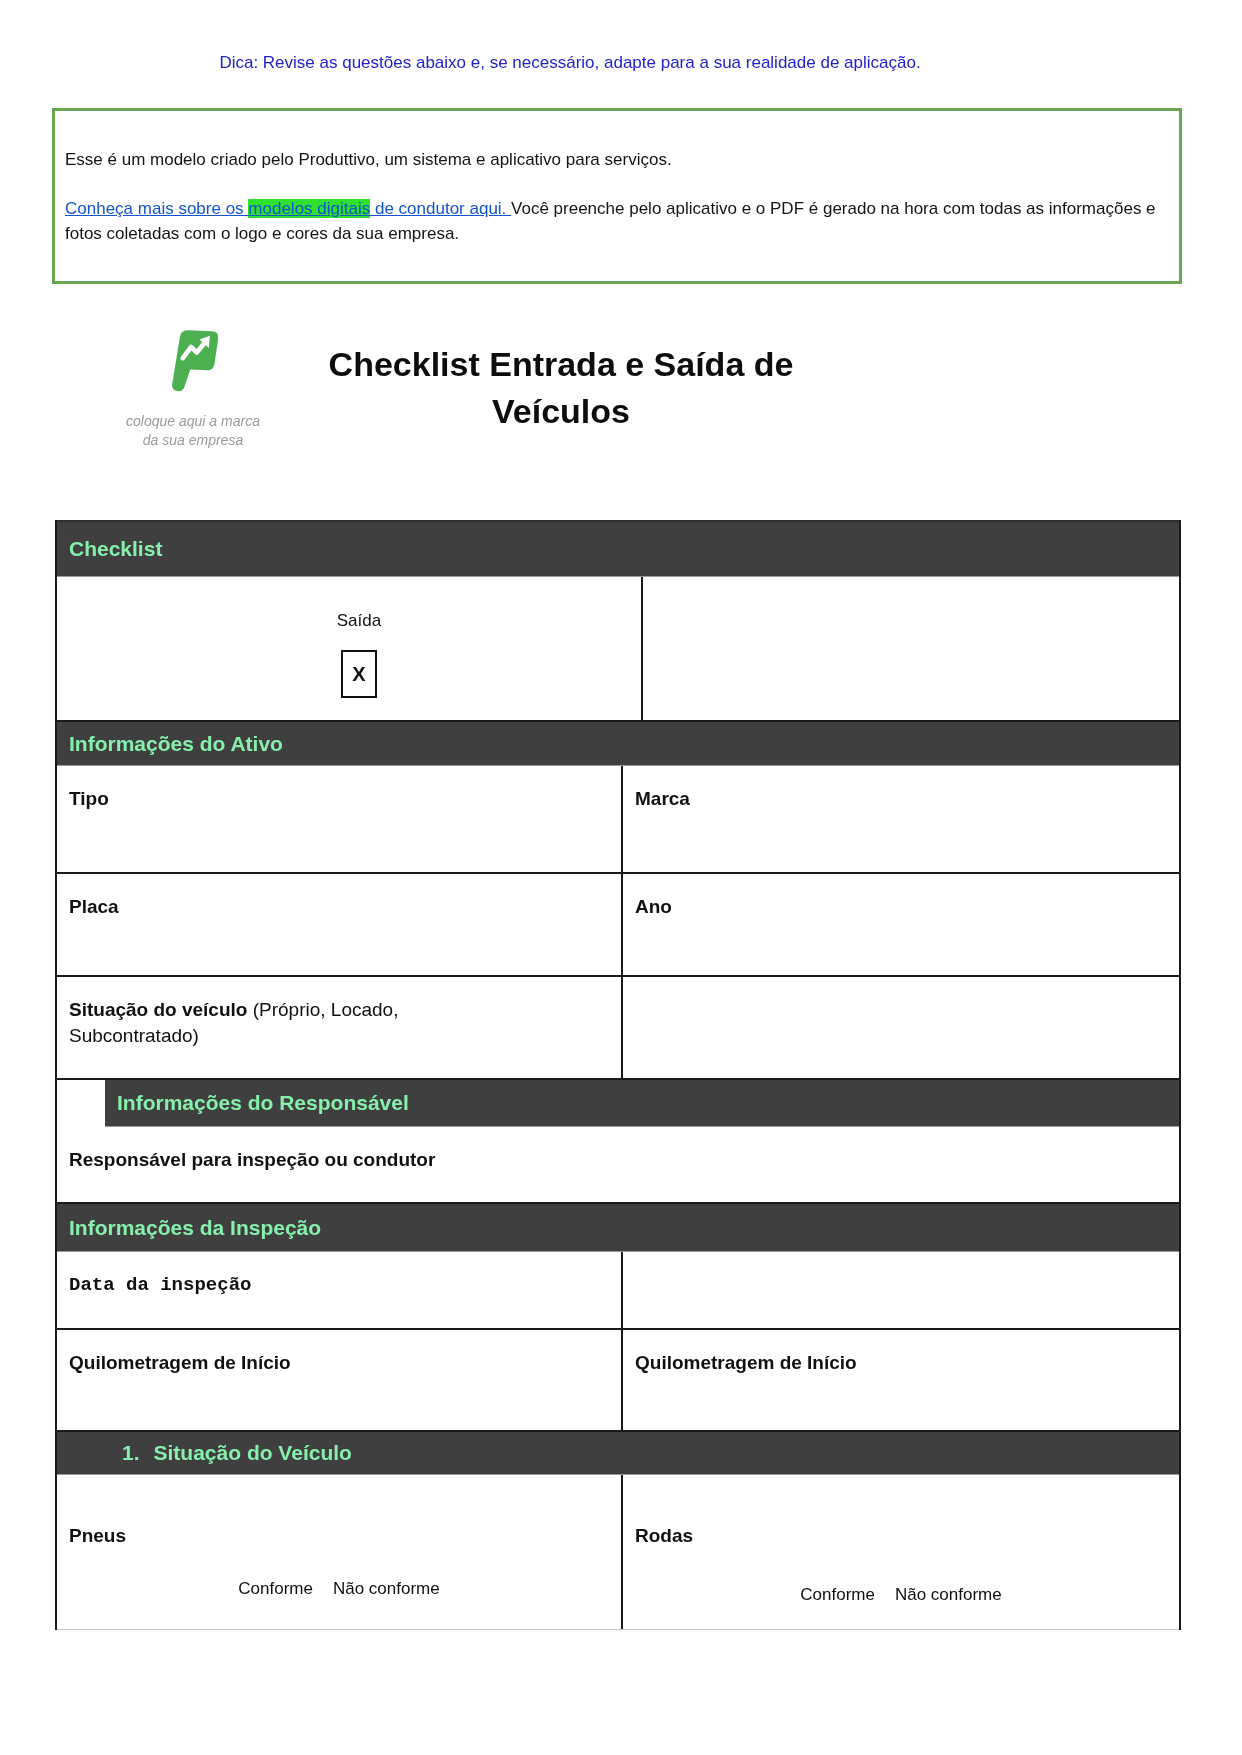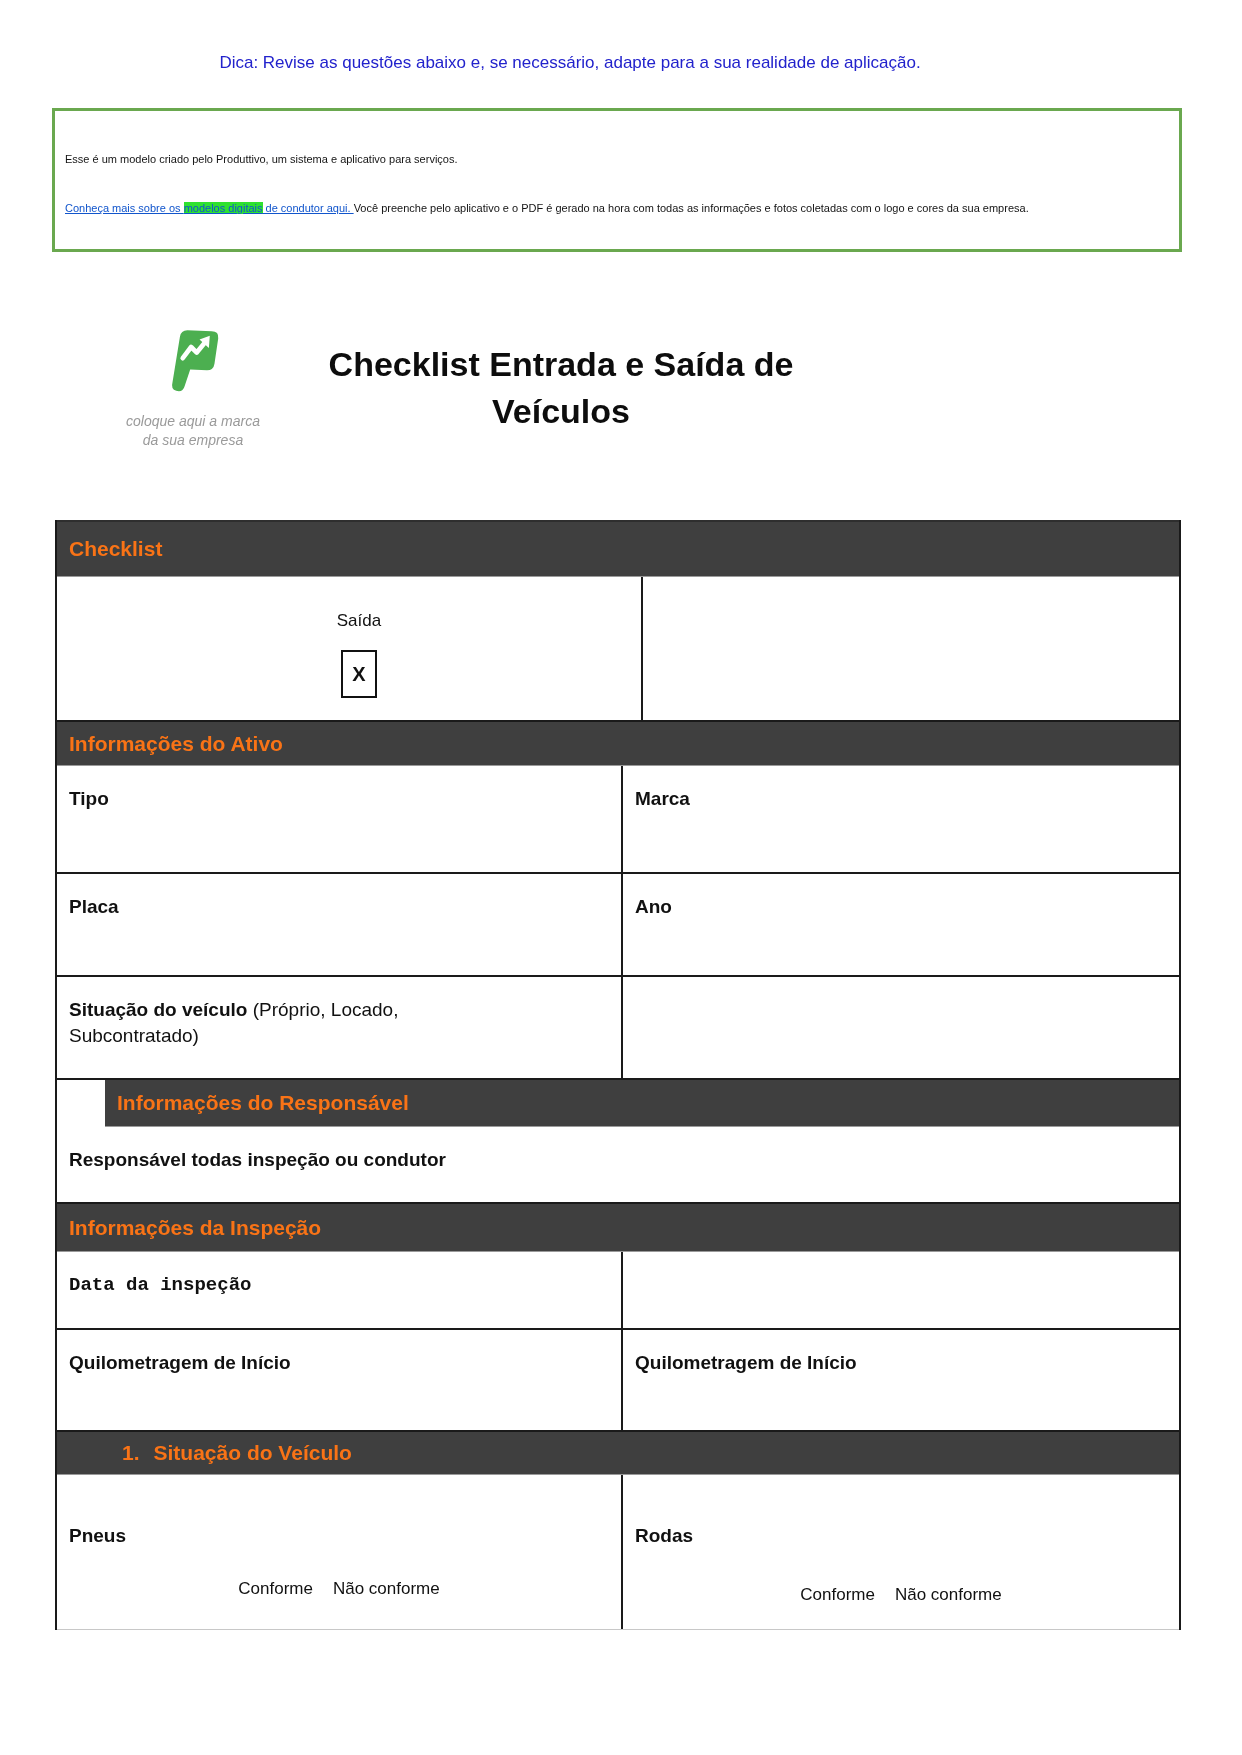--- a/index.html
+++ b/index.html
@@ -4,39 +4,39 @@
 <style>
   html,body{margin:0;padding:0;background:#ffffff;}
   .page{
     position:relative;width:1242px;height:1755px;background:#ffffff;overflow:hidden;
     font-family:"Liberation Sans","DejaVu Sans",sans-serif;color:#111111;
   }
   
   .tip{position:absolute;top:53px;left:0;width:1140px;text-align:center;
        color:#2222cc;font-size:17px;}
   
-  .intro-box{position:absolute;left:52px;top:108px;width:1130px;height:144px;
+  .intro-box{position:absolute;left:52px;top:108px;width:1130px;height:176px;
        border:3px solid #6aa84f;box-sizing:border-box;padding:36px 10px 0 10px;
-       font-size:11px;line-height:25px;color:#141414;}
+       font-size:17px;line-height:25px;color:#141414;}
   .intro-box p{margin:0;}
   .intro-box .p2{margin-top:24px;}
   .intro-link{color:#1155cc;text-decoration:underline;cursor:pointer;}
   .hl{background:#2fe12f;}
   
   .brand{position:absolute;left:88px;top:326px;width:210px;text-align:center;}
   .brand svg{display:inline-block;}
   .brand-caption{margin-top:12px;font-size:14px;line-height:19px;
        color:#9a9a9a;font-style:italic;}
   
   .doc-title{position:absolute;left:261px;top:341px;width:600px;margin:0;
        text-align:center;font-size:34px;line-height:47px;font-weight:bold;color:#0d0d0d;}
   
   .sheet{position:absolute;left:55px;top:520px;width:1126px;box-sizing:border-box;
        border-left:2px solid #1a1a1a;border-right:2px solid #1a1a1a;}
-  .bar{background:#3f3f3f;color:#f97316;font-weight:bold;font-size:21px;
+  .bar{background:#3f3f3f;color:#86efac;font-weight:bold;font-size:21px;
        display:flex;align-items:center;box-sizing:border-box;padding-left:12px;
        border-bottom:1px solid #9a9a9a;}
   .bar1{height:57px;border-top:2px solid #2e2e2e;}
   .bar2{height:44px;}
   .bar3{height:47px;margin-left:48px;}
   .bar4{height:48px;}
   .bar5{height:43px;padding-left:65px;}
   .bar5 .sec-title{margin-left:14px;}
   .row{display:flex;box-sizing:border-box;border-bottom:2px solid #1a1a1a;}
   .cell-l{width:566px;box-sizing:border-box;border-right:2px solid #1a1a1a;}
@@ -135,21 +135,21 @@
       </div>
       <div class="cell-r"></div>
     </div>
 
     <div class="bar bar3">
       <span>Informações do Responsável</span>
     </div>
 
     <div class="row r-resp">
       <div class="cell-full">
-        <div class="flabel">Responsável todas inspeção ou condutor</div>
+        <div class="flabel">Responsável para inspeção ou condutor</div>
       </div>
     </div>
 
     <div class="bar bar4">
       <span>Informações da Inspeção</span>
     </div>
 
     <div class="row r-data">
       <div class="cell-l">
         <div class="flabel">Data da inspeção</div>

